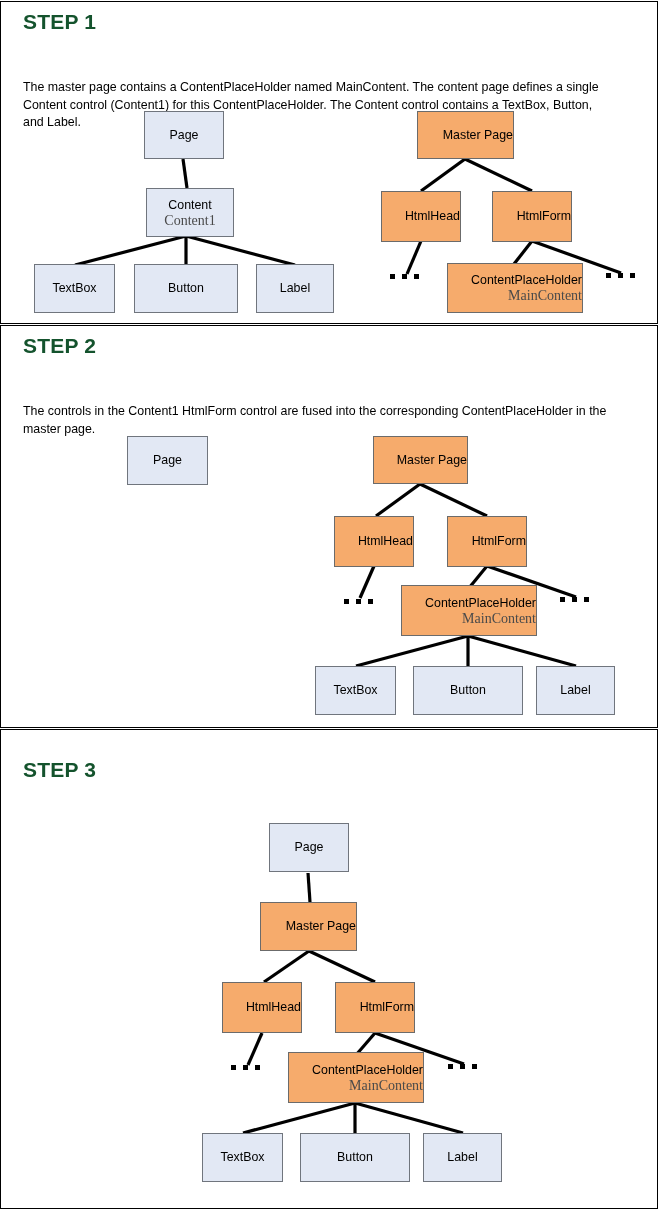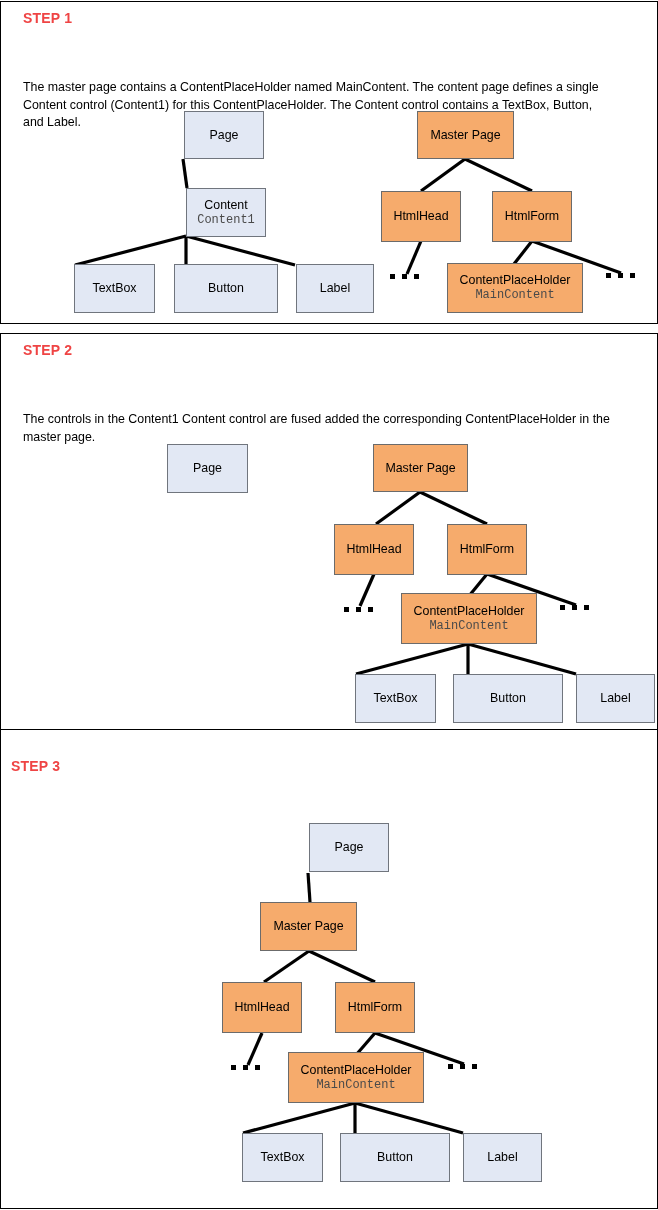--- a/index.html
+++ b/index.html
@@ -23,22 +23,22 @@
     left: 0;
     width: 658px;
     box-sizing: border-box;
     border: 1px solid #000000;
     background: #ffffff;
   }
   .step-title {
     position: absolute;
     font-family: "Liberation Sans", sans-serif;
     font-weight: bold;
-    font-size: 14px;
-    color: #ef4444;
+    font-size: 21px;
+    color: #14532d;
     letter-spacing: 0.2px;
     white-space: nowrap;
     text-align: right;
   }
   .step-desc {
     position: absolute;
     font-family: "Liberation Sans", sans-serif;
     font-size: 12.4px;
     line-height: 17.5px;
     color: #000000;
@@ -50,37 +50,37 @@
     border: 1px solid #5c5c5c;
     display: flex;
     flex-direction: column;
     align-items: center;
     justify-content: center;
     z-index: 3;
   }
   .node.blue {
     background: #e2e8f4;
     border-color: #70757d;
-    margin-left: 40px;
   }
   .node.orange {
     background: #f6ab6c;
     border-color: #6b6b6b;
+    align-items: flex-end;
   }
   .node-label {
     font-family: "Liberation Sans", sans-serif;
     font-size: 12.4px;
     color: #000000;
     line-height: 15px;
     text-align: center;
     white-space: nowrap;
   }
   .node-sub {
-    font-family: Liberation Mono, monospace;
-    font-size: 12px;
+    font-family: Liberation Serif, serif;
+    font-size: 14px;
     color: #4a4a4a;
     line-height: 15px;
     text-align: center;
     white-space: nowrap;
   }
   .ellipsis {
     position: absolute;
     display: flex;
     gap: 7px;
     align-items: center;
@@ -127,21 +127,21 @@
       <line x1="464" y1="157" x2="531" y2="189"></line>
       <line x1="420" y1="239" x2="406" y2="272"></line>
       <line x1="531" y1="239" x2="513" y2="262"></line>
       <line x1="531" y1="239" x2="620" y2="271"></line>
     </svg>
 
     <div class="node blue" style="left:143px; top:109px; width:80px; height:48px;">
       <span class="node-label">Page</span>
     </div>
 
-    <div class="node blue" style="left:145px; top:186px; width:80px; height:49px;">
+    <div class="node blue" style="left:145px; top:186px; width:88px; height:49px;">
       <span class="node-label">Content</span>
       <span class="node-sub">Content1</span>
     </div>
 
     <div class="node blue" style="left:33px; top:262px; width:81px; height:49px;">
       <span class="node-label">TextBox</span>
     </div>
 
     <div class="node blue" style="left:133px; top:262px; width:104px; height:49px;">
       <span class="node-label">Button</span>
@@ -174,25 +174,25 @@
         <i></i>
     </div>
 
     <div class="ellipsis" style="left:605px; top:271px;">
       <i></i>
         <i></i>
         <i></i>
     </div>
   </div>
 
-  <div class="step-panel" style="top:333px; height:403px;">
+  <div class="step-panel" style="top:325px; height:403px;">
 
     <div class="step-title" style="left:22px; top:8px;">STEP 2</div>
 
-    <div class="step-desc" style="left:22px; top:33px; width:600px;">The controls in the Content1 Content control are fused added the corresponding ContentPlaceHolder in the master page.</div>
+    <div class="step-desc" style="left:22px; top:33px; width:600px;">The controls in the Content1 HtmlForm control are fused into the corresponding ContentPlaceHolder in the master page.</div>
 
     <svg class="edges" width="658" height="403" viewBox="0 0 658 403">
       <line x1="419" y1="158" x2="375" y2="190"></line>
       <line x1="419" y1="158" x2="486" y2="190"></line>
       <line x1="373" y1="240" x2="359" y2="272"></line>
       <line x1="486" y1="240" x2="468" y2="262"></line>
       <line x1="486" y1="240" x2="575" y2="271"></line>
       <line x1="467" y1="310" x2="355" y2="340"></line>
       <line x1="467" y1="310" x2="467" y2="340"></line>
       <line x1="467" y1="310" x2="575" y2="340"></line>
@@ -239,21 +239,21 @@
       <span class="node-label">Button</span>
     </div>
 
     <div class="node blue" style="left:535px; top:340px; width:79px; height:49px;">
       <span class="node-label">Label</span>
     </div>
   </div>
 
   <div class="step-panel" style="top:729px; height:480px;">
 
-    <div class="step-title" style="left:10px; top:28px;">STEP 3</div>
+    <div class="step-title" style="left:22px; top:28px;">STEP 3</div>
 
 
     <svg class="edges" width="658" height="480" viewBox="0 0 658 480">
       <line x1="307" y1="143" x2="309" y2="172"></line>
       <line x1="308" y1="221" x2="263" y2="252"></line>
       <line x1="308" y1="221" x2="374" y2="252"></line>
       <line x1="261" y1="303" x2="247" y2="335"></line>
       <line x1="374" y1="303" x2="355" y2="325"></line>
       <line x1="374" y1="303" x2="463" y2="334"></line>
       <line x1="354" y1="373" x2="242" y2="403"></line>

